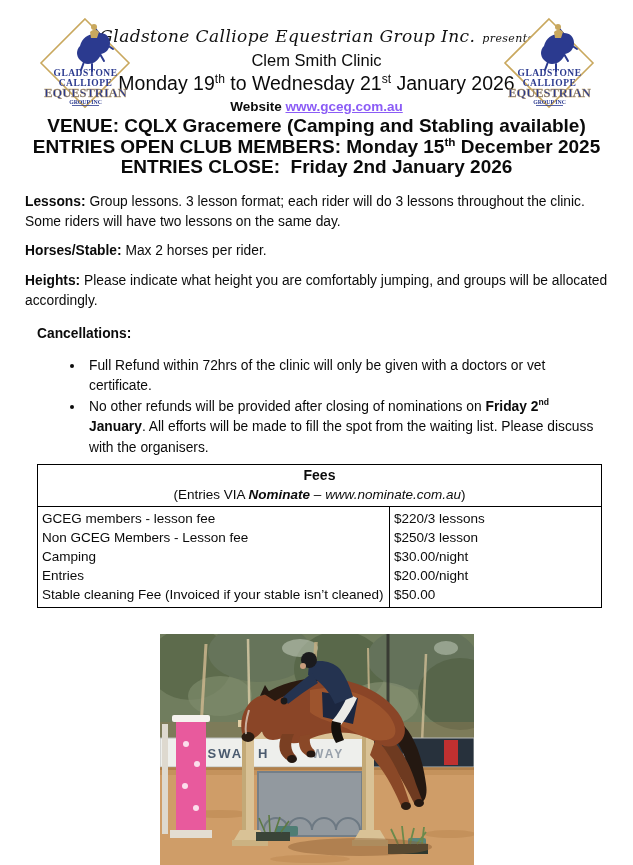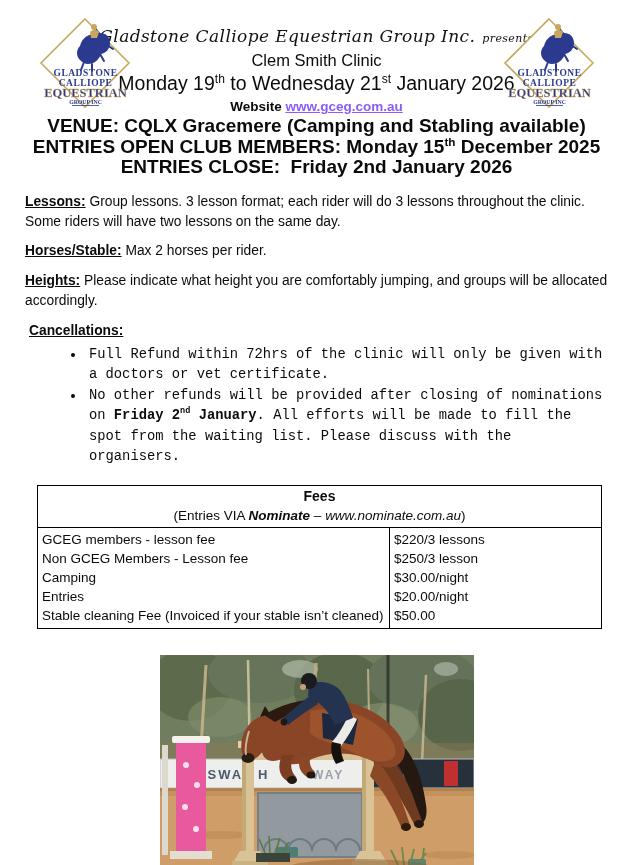--- a/index.html
+++ b/index.html
@@ -22,23 +22,23 @@
   .date-line { font-size:19.5px; margin-top:2px; }
   sup { font-size:62%; vertical-align:super; line-height:0; }
   .website-line { font-size:13.5px; font-weight:bold; margin-top:4px; }
   a.site-link { color:#8b5cf6; text-decoration:underline; font-weight:bold; cursor:pointer; }
   .details { margin-top:2px; }
   .detail-line { font-size:19px; font-weight:bold; line-height:20.5px; text-align:center; }
   .prewrap { white-space:pre-wrap; }
   
   .content { padding:14px 25px 0 25px; font-size:13.8px; line-height:20.4px; }
   .para { margin:0 0 9px 0; }
-  .sec-label { font-weight:bold; text-decoration:underline; }
-  .cancel-head { margin:4px; }
-  ul.cancel-list { margin:0 0 18px 0; padding-left:60px;font-family:Liberation Mono, monospace; }
+  .sec-label { font-weight:bold; }
+  .cancel-head { margin:12px; }
+  ul.cancel-list { margin:0 0 6px 0; padding-left:60px; }
   ul.cancel-list li { margin:0; padding-left:4px; }
   
   table.fees {
     border-collapse:collapse; margin:5px 0 0 12px;
     width:564px; font-size:13.5px; line-height:19px;
     table-layout:fixed;
   }
   table.fees, table.fees td, table.fees th { border:1px solid #000; }
   table.fees .hdr-cell { text-align:center; padding:1px 4px 2px 4px; font-weight:normal; }
   table.fees .hdr-title { font-weight:bold; font-size:14px; }

